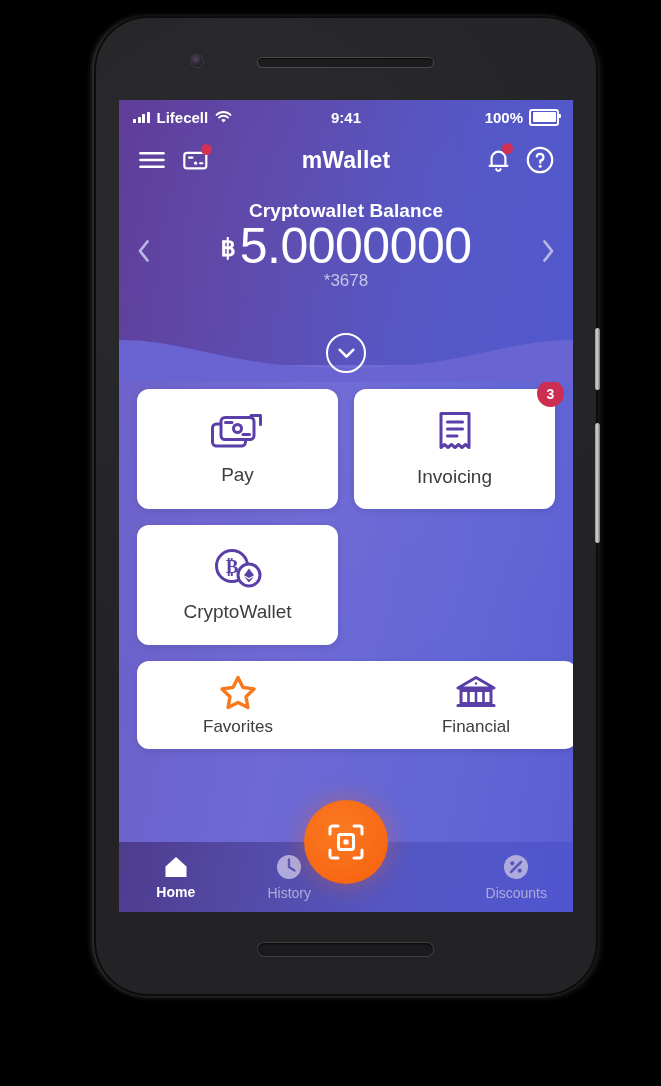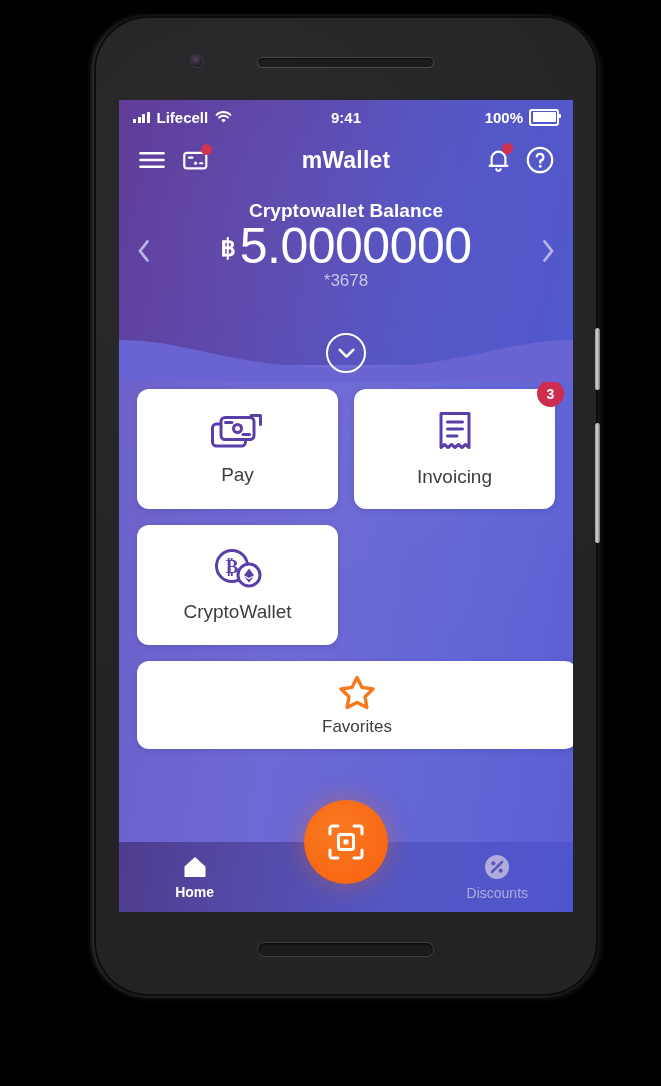--- a/index.html
+++ b/index.html
@@ -256,29 +256,50 @@
           </div>
         </div>
 
         <div class="widgets">
           <div class="widget">
             <svg width="38" height="36" viewBox="0 0 38 36">
               <path d="M19 3.5 24 13.4 35 15 27 22.8 28.9 33.5 19 28.4 9.1 33.5 11 22.8 3 15 14 13.4z" stroke="#f7791c" stroke-width="3.4" fill="none" stroke-linejoin="round"></path>
             </svg>
             <div class="widget-label">Favorites</div>
           </div>
+          <div class="widget">
+            <svg width="44" height="36" viewBox="0 0 44 36">
+              <path d="M22 3.5 40 14H4z" stroke="#5a3fa8" stroke-width="3" fill="none" stroke-linejoin="round"></path>
+              <circle cx="22" cy="9.5" r="1.2" fill="#5a3fa8"></circle>
+              <rect x="7" y="16.5" width="30" height="13" stroke="#5a3fa8" stroke-width="3" fill="none"></rect>
+              <g stroke="#5a3fa8" stroke-width="2.6">
+                <line x1="14.5" y1="18" x2="14.5" y2="28"></line>
+                <line x1="22" y1="18" x2="22" y2="28"></line>
+                <line x1="29.5" y1="18" x2="29.5" y2="28"></line>
+              </g>
+              <line x1="4" y1="31.5" x2="40" y2="31.5" stroke="#5a3fa8" stroke-width="3.2" stroke-linecap="round"></line>
+            </svg>
+            <div class="widget-label">Financial</div>
+          </div>
         </div>
 
         <div class="tabbar">
           <div class="speck"></div>
           <div class="tab active">
             <svg width="28" height="26" viewBox="0 0 28 26">
               <path d="M14 3 3.5 12.5V23h21V12.5z" fill="#fff"></path>
             </svg>
             <div class="tab-label">Home</div>
+          </div>
+          <div class="tab dim">
+            <svg width="28" height="28" viewBox="0 0 28 28">
+              <circle cx="14" cy="14" r="12" fill="#b0abdd"></circle>
+              <path d="M14 6.5V14l5.5 3.5" stroke="#5c56b8" stroke-width="2.4" fill="none" stroke-linecap="round" stroke-linejoin="round"></path>
+            </svg>
+            <div class="tab-label">History</div>
           </div>
           <div class="tab spacer"></div>
           <div class="tab dim">
             <svg width="28" height="28" viewBox="0 0 28 28">
               <circle cx="14" cy="14" r="12" fill="#b0abdd"></circle>
               <line x1="9" y1="19" x2="19" y2="9" stroke="#5c56b8" stroke-width="2.6" stroke-linecap="round"></line>
               <circle cx="10.3" cy="10.3" r="2.1" fill="#5c56b8"></circle>
               <circle cx="17.7" cy="17.7" r="2.1" fill="#5c56b8"></circle>
             </svg>
             <div class="tab-label">Discounts</div>

